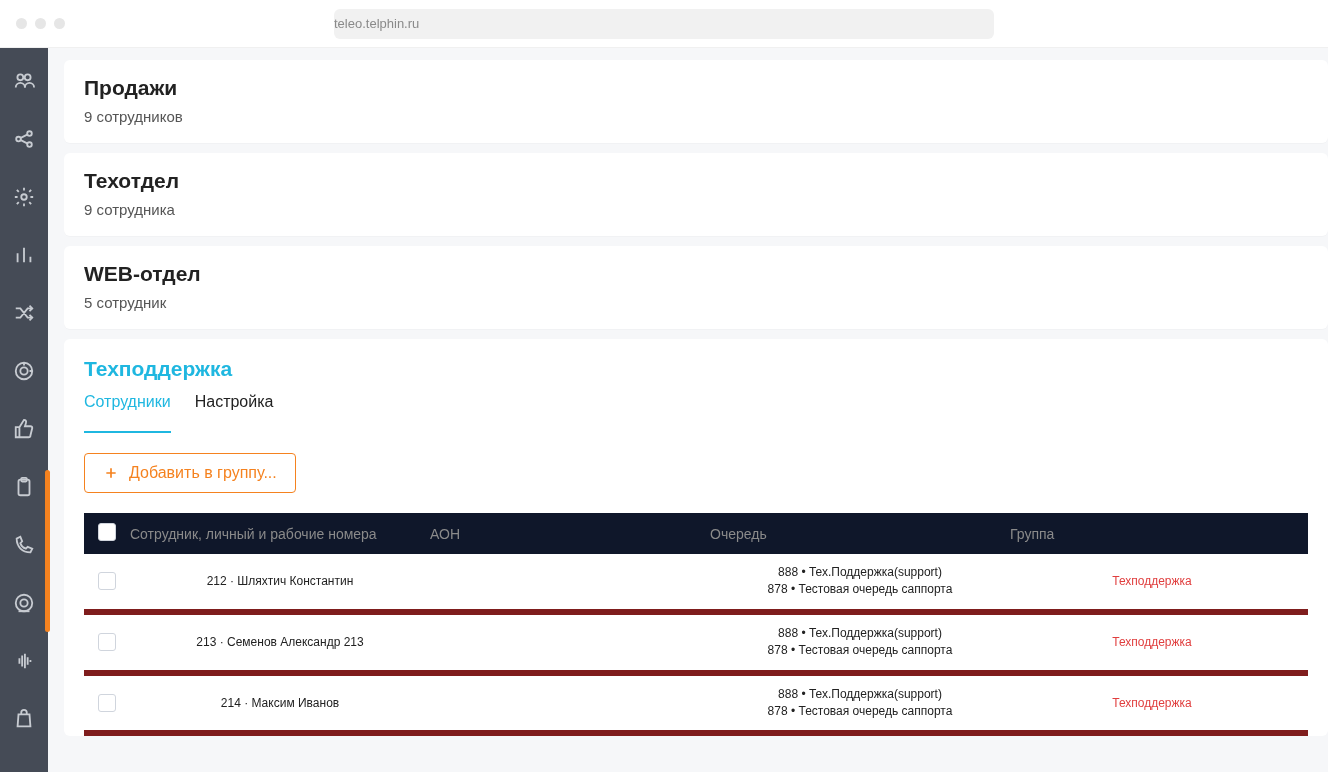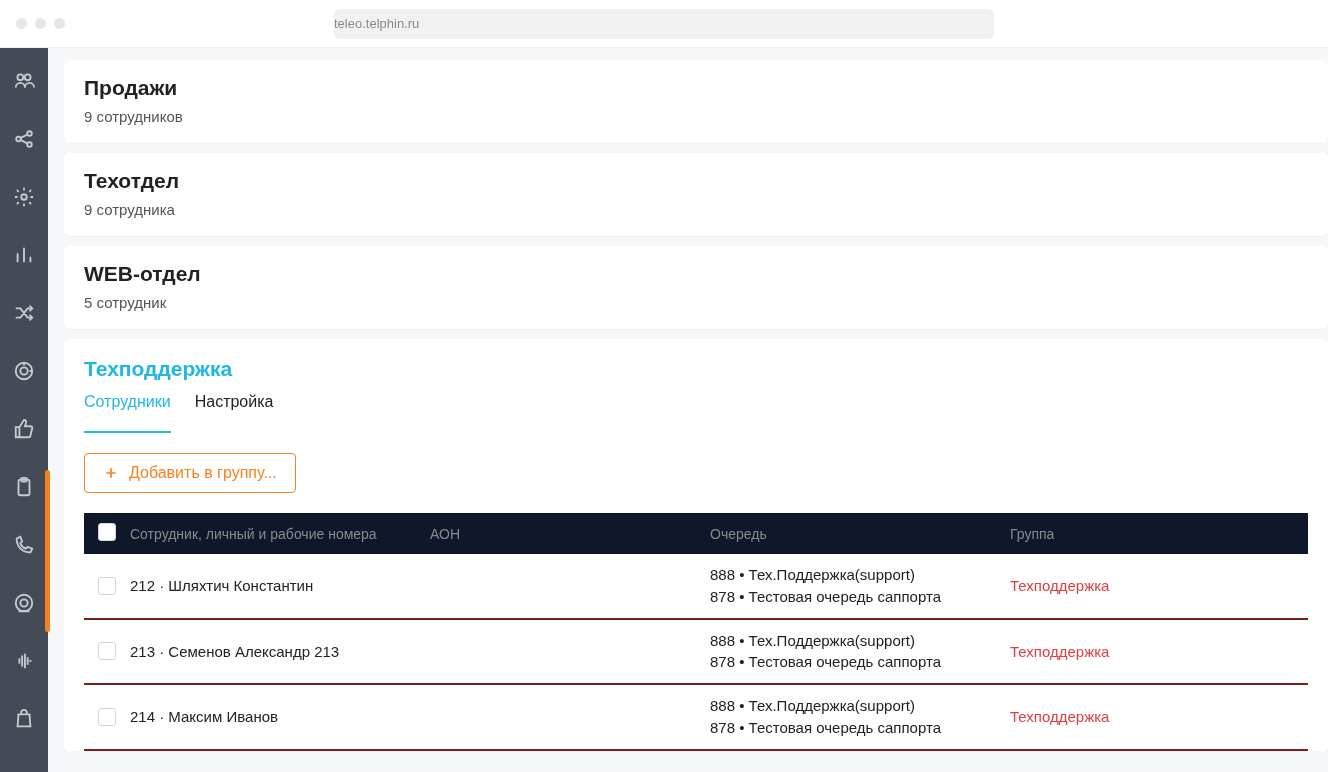--- a/index.html
+++ b/index.html
@@ -160,23 +160,24 @@
     width:18px; height:18px;
     border:1px solid #d0d5dd;
     border-radius:3px;
     background:#fff;
     display:inline-block;
   }
   .trow {
     display:flex;
     align-items:center;
     padding: 10px 14px;
-    border-bottom:2px solid #7f1d1d;
-    font-size:15px;
+    border-bottom:6px solid #7f1d1d;
+    font-size:12px;
     color:#222;
+    text-align:center;
   }
   .td-check { width:32px; display:flex; }
   .td-emp { width:300px; }
   .td-aon { width:280px; }
   .td-queue { width:300px; line-height:1.45; }
   .td-group { flex:1; color:#e03e3e; }
 </style>
 </head>
 <body>
 

